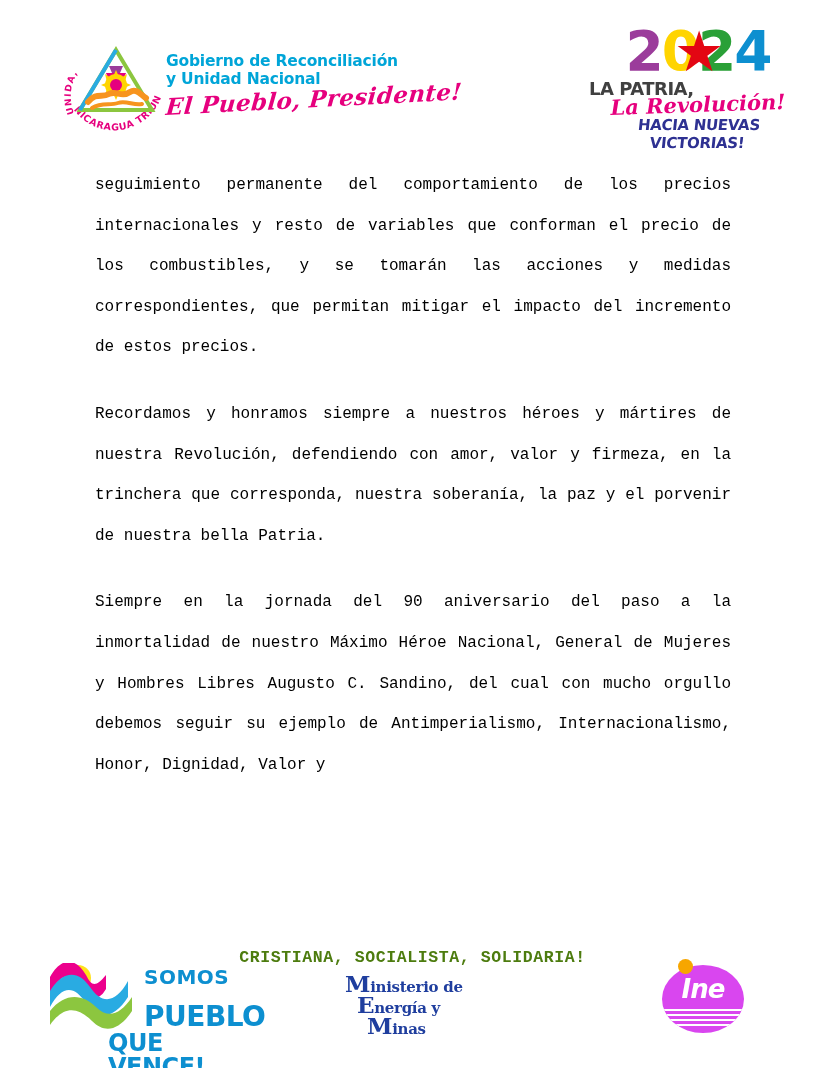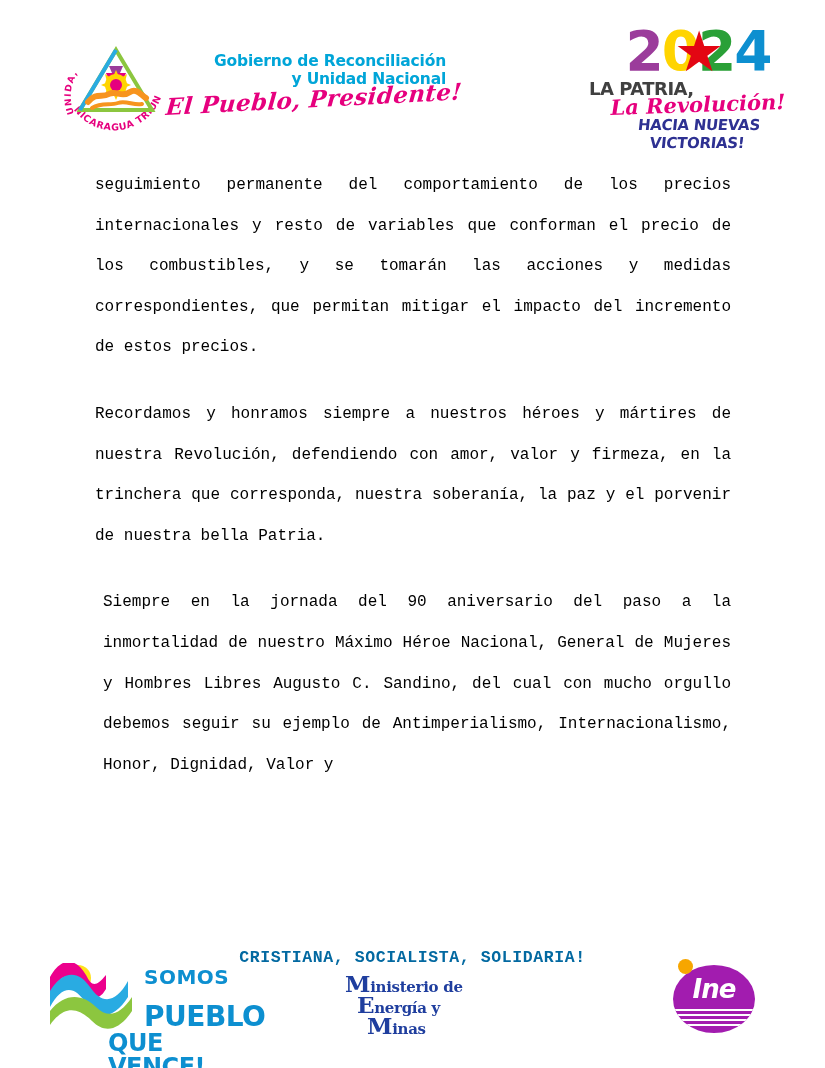--- a/index.html
+++ b/index.html
@@ -35,21 +35,20 @@
     position: absolute;
     left: 0; top: 0;
     width: 108px;
     height: 108px;
   }
   .gov-text {
     position: absolute;
     left: 104px;
     top: 20px;
     width: 280px;
-    text-align: right;
   }
   .gov-line {
     color: #00a5d8;
     font-family: "DejaVu Sans", sans-serif;
     font-weight: bold;
     font-size: 15.5px;
     letter-spacing: -0.2px;
     line-height: 18px;
     white-space: nowrap;
   }
@@ -144,37 +143,37 @@
   .para {
     text-align: justify;
     text-align-last: left;
     color: #000000;
     font-family: "Liberation Mono", "DejaVu Sans Mono", monospace;
     font-size: 16px;
     line-height: 40.6px;
     letter-spacing: 0px;
     margin: 0 0 26px 0;
   }
-  .para:last-child { margin-bottom: 0; margin-left: 8px; }
+  .para:last-child { margin-bottom: 0; }
 
   
   .footer {
     position: absolute;
     left: 0;
     bottom: 0;
     width: 825px;
     height: 125px;
   }
   .slogan {
     position: absolute;
     top: 5px;
     left: 0;
     width: 825px;
     text-align: center;
-    color: #0369a1;
+    color: #4d7c0f;
     font-family: "Liberation Mono", "DejaVu Sans Mono", monospace;
     font-weight: bold;
     font-size: 16.5px;
     letter-spacing: 0.6px;
   }
 
   
   .somos {
     position: absolute;
     left: 48px;
@@ -219,25 +218,25 @@
   
   .ine {
     position: absolute;
     left: 662px;
     top: 16px;
     width: 86px;
     height: 78px;
   }
   .ine-circle {
     position: absolute;
-    left: 11px; top: 6px;
+    left: 0; top: 6px;
     width: 82px;
     height: 68px;
     border-radius: 50%;
-    background: #a21caf;
+    background: #d946ef;
     overflow: hidden;
   }
   .ine-word {
     position: absolute;
     left: 0; top: 10px;
     width: 82px;
     text-align: center;
     color: #ffffff;
     font-family: "DejaVu Sans", sans-serif;
     font-weight: bold;

